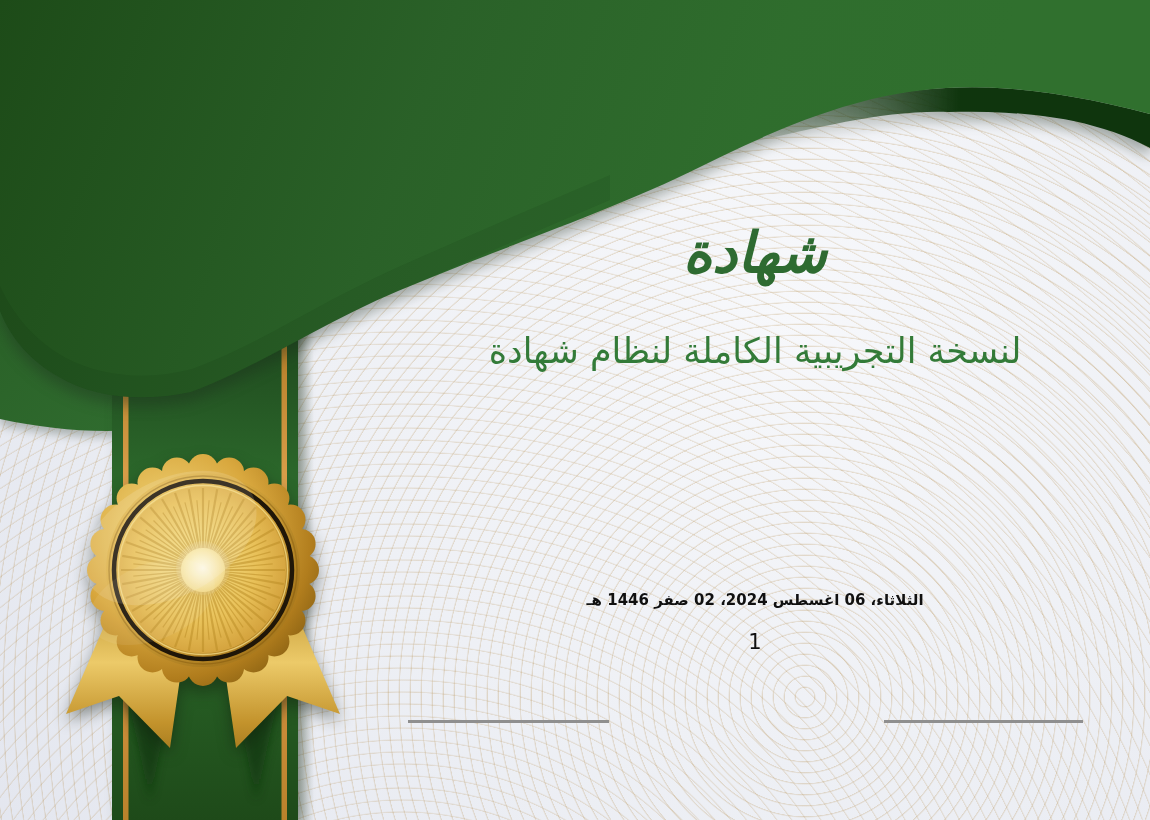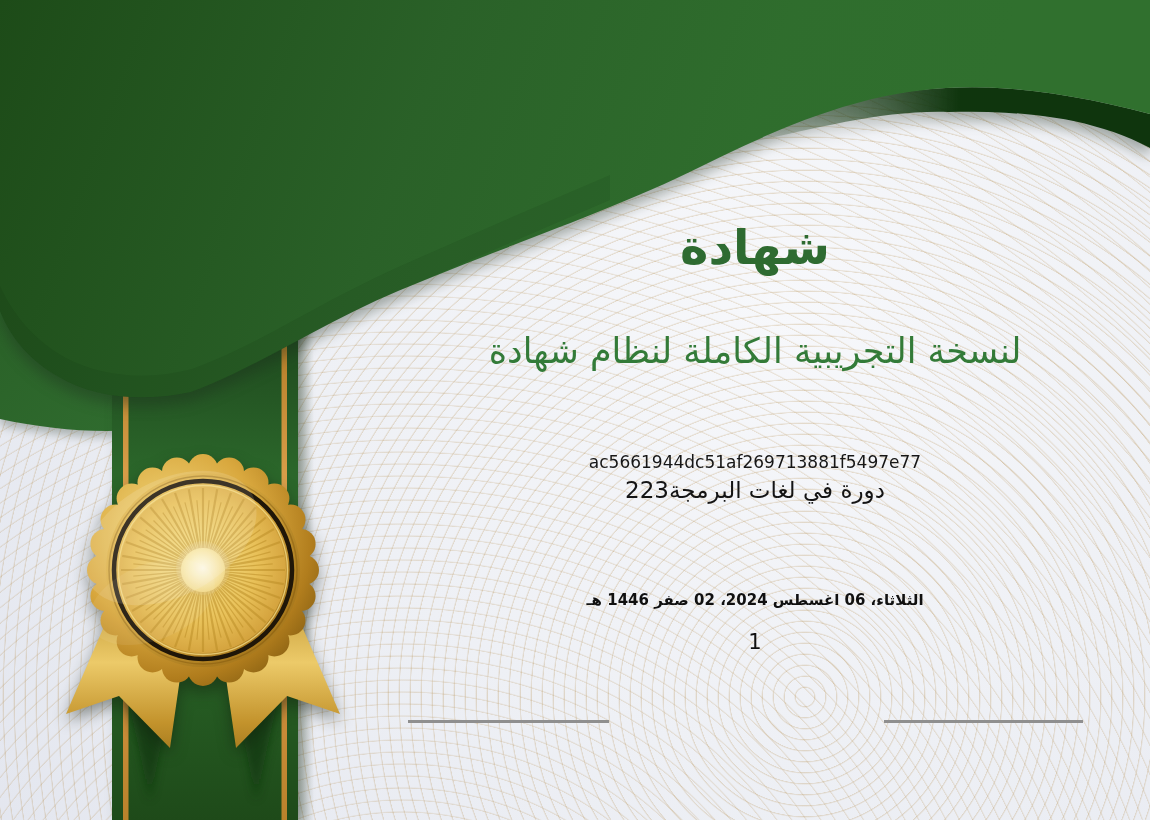--- a/index.html
+++ b/index.html
@@ -10,21 +10,21 @@
       repeating-radial-gradient(circle at 70% 85%,
         rgba(187,152,95,0) 0px, rgba(187,152,95,0) 9px,
         rgba(187,152,95,.30) 9.5px, rgba(187,152,95,0) 11px),
       repeating-radial-gradient(circle at 35% 134%,
         rgba(187,152,95,0) 0px, rgba(187,152,95,0) 10px,
         rgba(187,152,95,.26) 10.5px, rgba(187,152,95,0) 12px),
       radial-gradient(90% 120% at 68% 38%, #f7f8fb 0%, #eef0f5 45%, #e2e5ee 100%);
   }
   svg.decor{position:absolute;inset:0;display:block;}
   .txt{position:absolute;left:360px;width:790px;text-align:center;line-height:1.2;}
-  .title{top:219px;font-size:48px;font-weight:bold;color:#2e6b31;letter-spacing:1px;}
+  .title{top:219px;font-size:56px;font-weight:bold;color:#2e6b31;letter-spacing:1px;font-style:italic;}
   .subtitle{top:330px;font-size:35px;color:#337b38;}
   .code{top:452px;font-size:17px;color:#161616;}
   .course{top:477px;font-size:23px;color:#141414;}
   .date{top:591px;font-size:15px;font-weight:bold;color:#101010;}
   .serial{top:630px;font-size:21px;color:#101010;}
   .sig{position:absolute;top:720px;height:3px;background:#8f8f8f;}
   .sig.left{left:408px;width:201px;}
   .sig.right{left:884px;width:199px;}
 </style>
 </head>
@@ -237,20 +237,18 @@
           <line x1="224.9" y1="568.1" x2="272.7" y2="563.9" stroke="#b98b24" stroke-width="1.2" opacity="0.5"></line>
         </g>
       <circle cx="203" cy="568" r="27" fill="url(#centerGlow)"></circle>
       <ellipse cx="170" cy="538" rx="93" ry="58" transform="rotate(-28 170 538)" fill="#ffffff" opacity="0.13"></ellipse>
       <ellipse cx="152" cy="602" rx="66" ry="38" transform="rotate(-22 152 602)" fill="#ffffff" opacity="0.07"></ellipse>
     </g>
   </svg>
 
   <div class="txt title" dir="rtl">شهادة</div>
   <div class="txt subtitle" dir="rtl">لنسخة التجريبية الكاملة لنظام شهادة</div>
-  <div class="txt code" dir="ltr">ac5661944dc51af269713881f5497e77</div>
-  <div class="txt course" dir="rtl">دورة في لغات البرمجة223</div>
   <div class="txt date" dir="rtl">الثلاثاء، 06 اغسطس 2024، 02 صفر 1446 هـ</div>
   <div class="txt serial">1</div>
 
   <div class="sig left"></div>
   <div class="sig right"></div>
 </div>
 
 </body></html>

